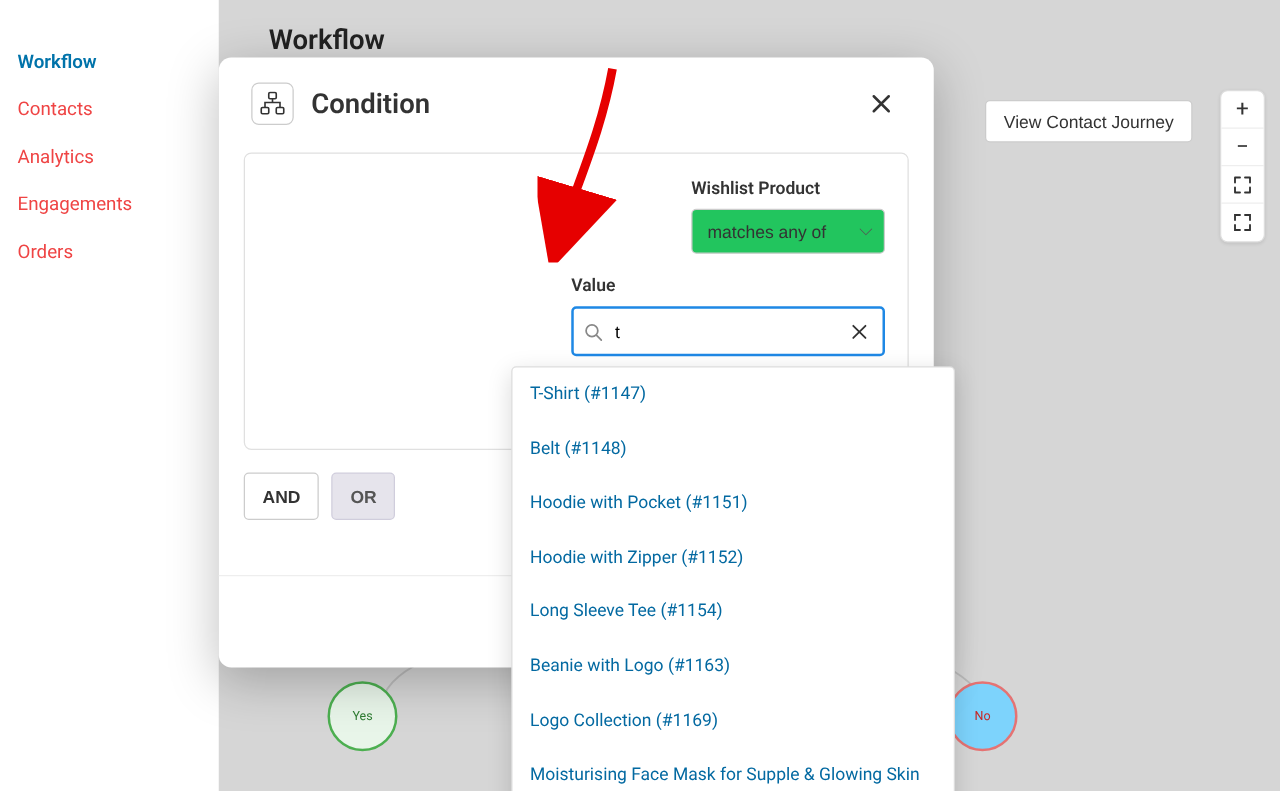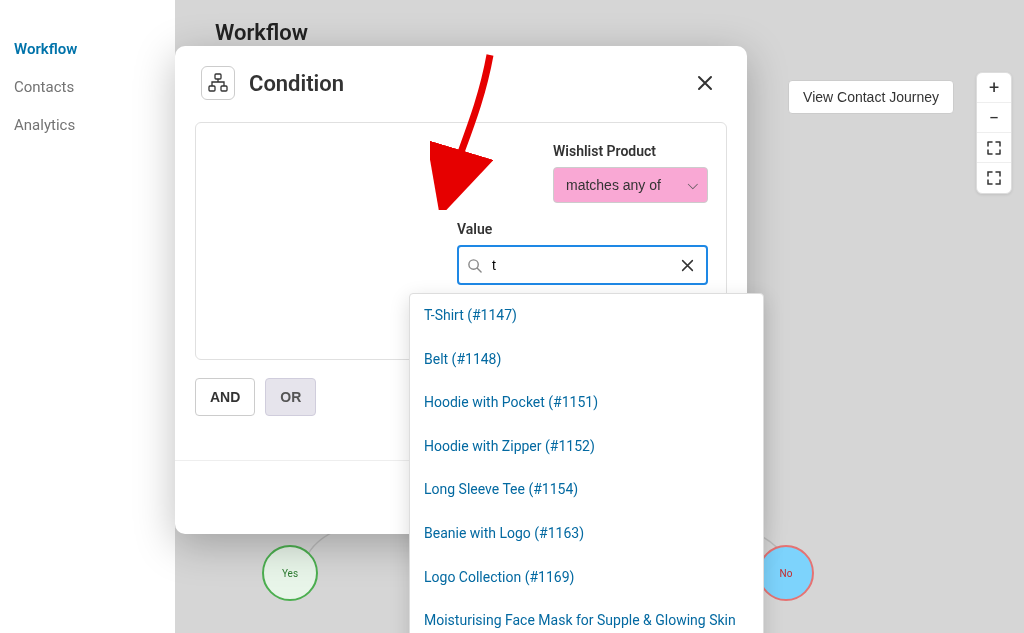--- a/index.html
+++ b/index.html
@@ -1,21 +1,21 @@
 <!DOCTYPE html>
 <html><head>
 <meta charset="utf-8">
 <style>
   * { box-sizing: border-box; margin: 0; padding: 0; }
   html, body { width: 1024px; height: 633px; overflow: hidden; font-family: -apple-system, BlinkMacSystemFont, "Segoe UI", Roboto, Arial, sans-serif; background: #f5f5f5; }
   body { position: relative; background: #d6d6d6; color: #333; }
 
   
   .sidebar { position: absolute; left: 0; top: 0; width: 175px; height: 100%; background: #fff; padding-top: 30px; }
-  .sidebar a { display: block; padding: 10px 14px; color: #737373; font-size: 15px; text-decoration: none; }
+  .sidebar a { display: block; padding: 10px 14px; color: #ef4444; font-size: 15px; text-decoration: none; }
   .sidebar a.active { color: #0073aa; font-weight: 600; }
 
   
   .main { position: absolute; left: 175px; top: 0; right: 0; bottom: 0; padding: 20px 40px; }
   .page-title { font-size: 22px; font-weight: 600; color: #222; margin-bottom: 12px; }
 
   .top-right-btn { position: absolute; top: 80px; right: 70px; background: #fff; border: 1px solid #ccc; border-radius: 4px; padding: 8px 14px; font-size: 14px; color: #333; }
 
   
   .zoom-ctrl { position: absolute; right: 12px; top: 72px; width: 36px; background: #fff; border: 1px solid #ddd; border-radius: 6px; box-shadow: 0 1px 3px rgba(0,0,0,0.1); }
@@ -32,21 +32,21 @@
   .modal { position: absolute; left: 175px; top: 46px; width: 572px; background: #fff; border-radius: 10px; box-shadow: 0 10px 40px rgba(0,0,0,0.25); z-index: 50; }
   .modal-header { display: flex; align-items: center; padding: 20px 26px 10px; }
   .modal-header .icon-box { width: 34px; height: 34px; border: 1px solid #ccc; border-radius: 6px; display: flex; align-items: center; justify-content: center; margin-right: 14px; }
   .modal-header h2 { font-size: 22px; font-weight: 600; flex: 1; }
   .modal-header .close { font-size: 20px; color: #333; cursor: pointer; padding: 4px 8px; }
 
   .cond-box { margin: 12px 20px 0; border: 1px solid #e0e0e0; border-radius: 6px; padding: 20px 18px 22px; position: relative; }
   .cond-row { display: flex; gap: 18px; align-items: flex-end; flex-direction: column; }
   .cond-col label { display: block; font-size: 14px; font-weight: 600; color: #333; margin-bottom: 8px; }
   .select-wrap { position: relative; }
-  .select-wrap select { appearance: none; -webkit-appearance: none; width: 155px; padding: 9px 30px 9px 12px; border: 1px solid #ccc; border-radius: 4px; font-size: 14px; background: #f9a8d4; color: #333; }
+  .select-wrap select { appearance: none; -webkit-appearance: none; width: 155px; padding: 9px 30px 9px 12px; border: 1px solid #ccc; border-radius: 4px; font-size: 14px; background: #22c55e; color: #333; }
   .select-wrap::after { content: "⌵"; position: absolute; right: 10px; top: 50%; transform: translateY(-55%); color: #555; font-size: 14px; pointer-events: none; }
 
   .value-col { flex: 1; }
   .search-wrap { position: relative; display: flex; align-items: center; border: 2px solid #1e88e5; border-radius: 4px; background: #fff; padding: 0 8px; height: 40px; }
   .search-wrap .sicon { color: #888; font-size: 15px; margin-right: 6px; }
   .search-wrap input { flex: 1; border: none; outline: none; font-size: 14px; padding: 8px 4px; background: transparent; }
   .search-wrap .clear { color: #333; font-size: 16px; cursor: pointer; padding: 2px 4px; }
 
   .trash { color: #666; font-size: 18px; cursor: pointer; padding: 8px 4px; }
 
@@ -68,20 +68,22 @@
 
   svg { display: block; }
 </style>
 </head>
 <body>
 
 <nav class="sidebar">
   <a href="#" class="active">Workflow</a>
   <a href="#">Contacts</a>
   <a href="#">Analytics</a>
+  <a href="#">Engagements</a>
+  <a href="#">Orders</a>
 </nav>
 
 <div class="main">
   <h1 class="page-title">Workflow</h1>
 </div>
 
 <button class="top-right-btn">View Contact Journey</button>
 
 <div class="zoom-ctrl">
   <div>+</div>

